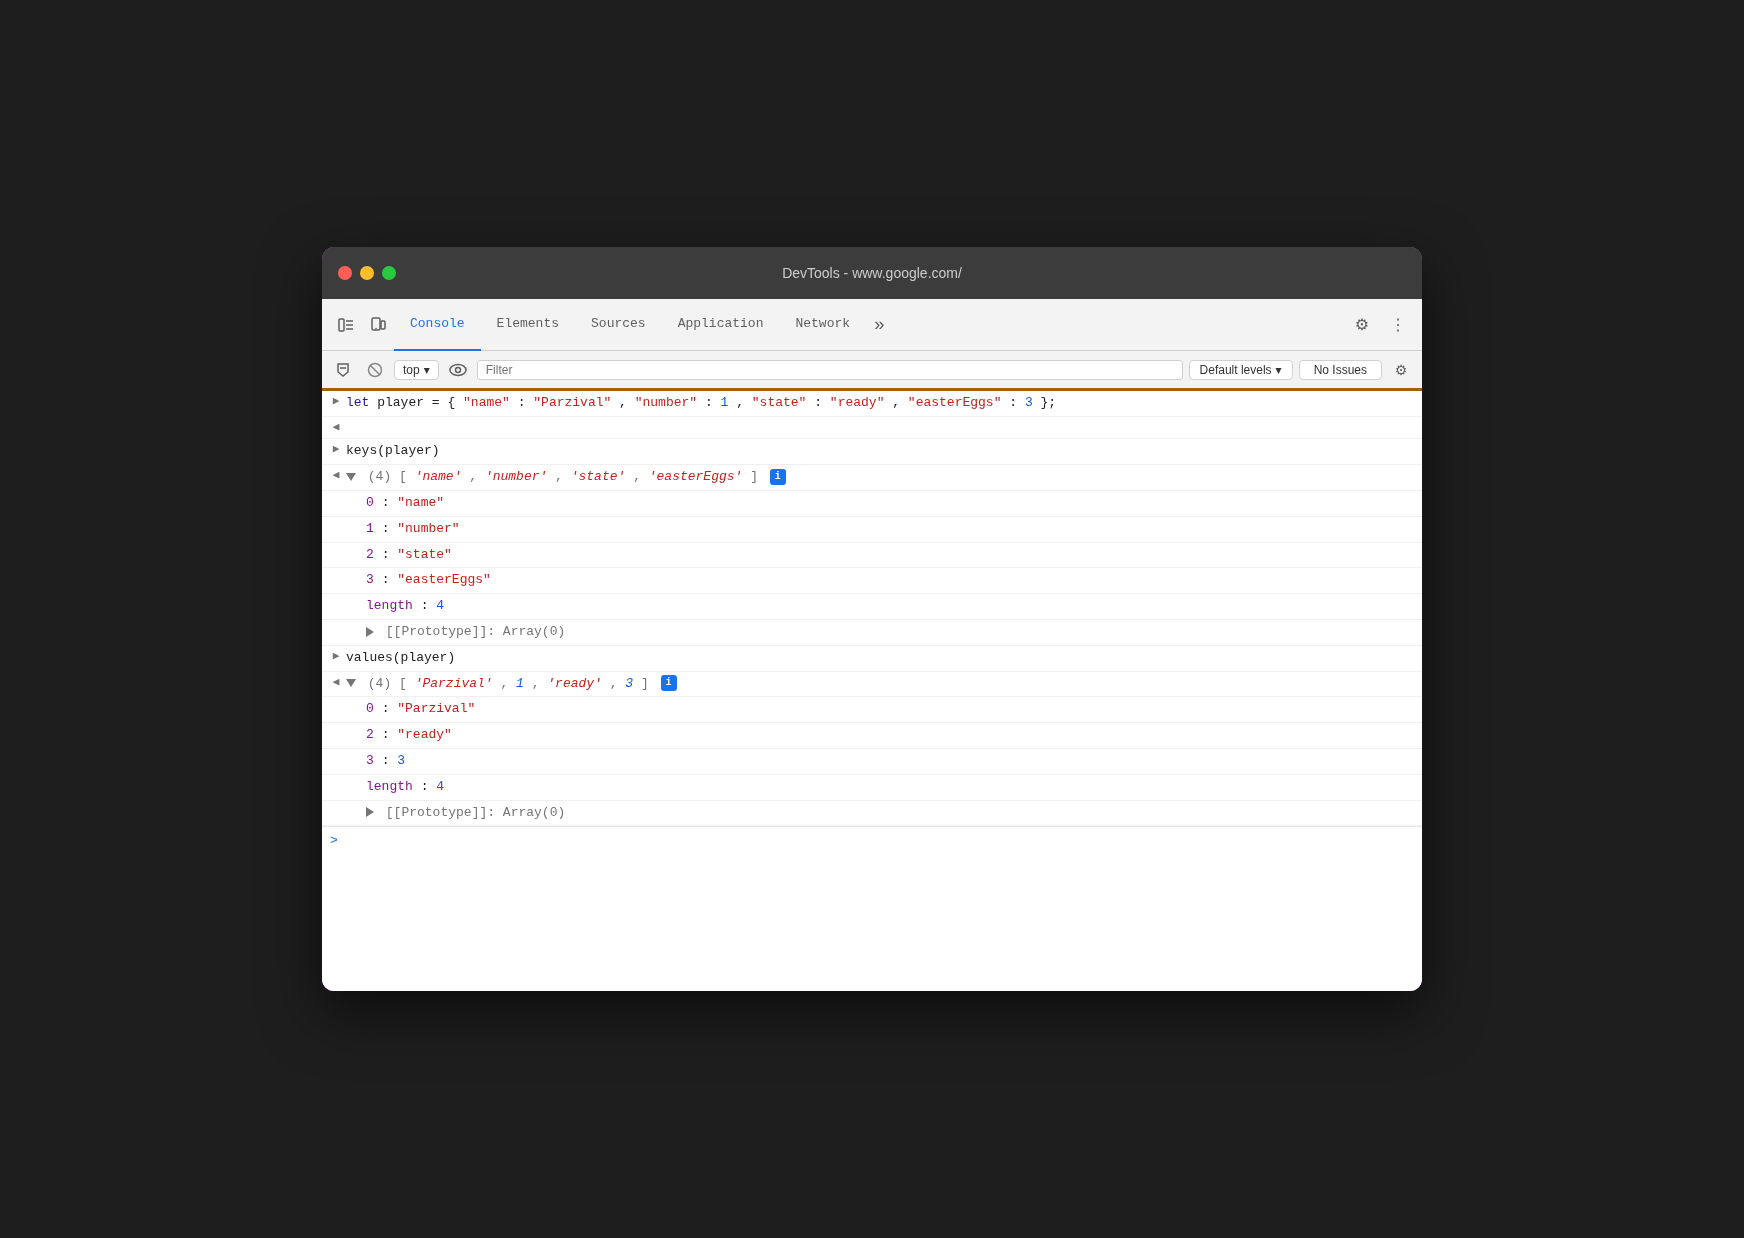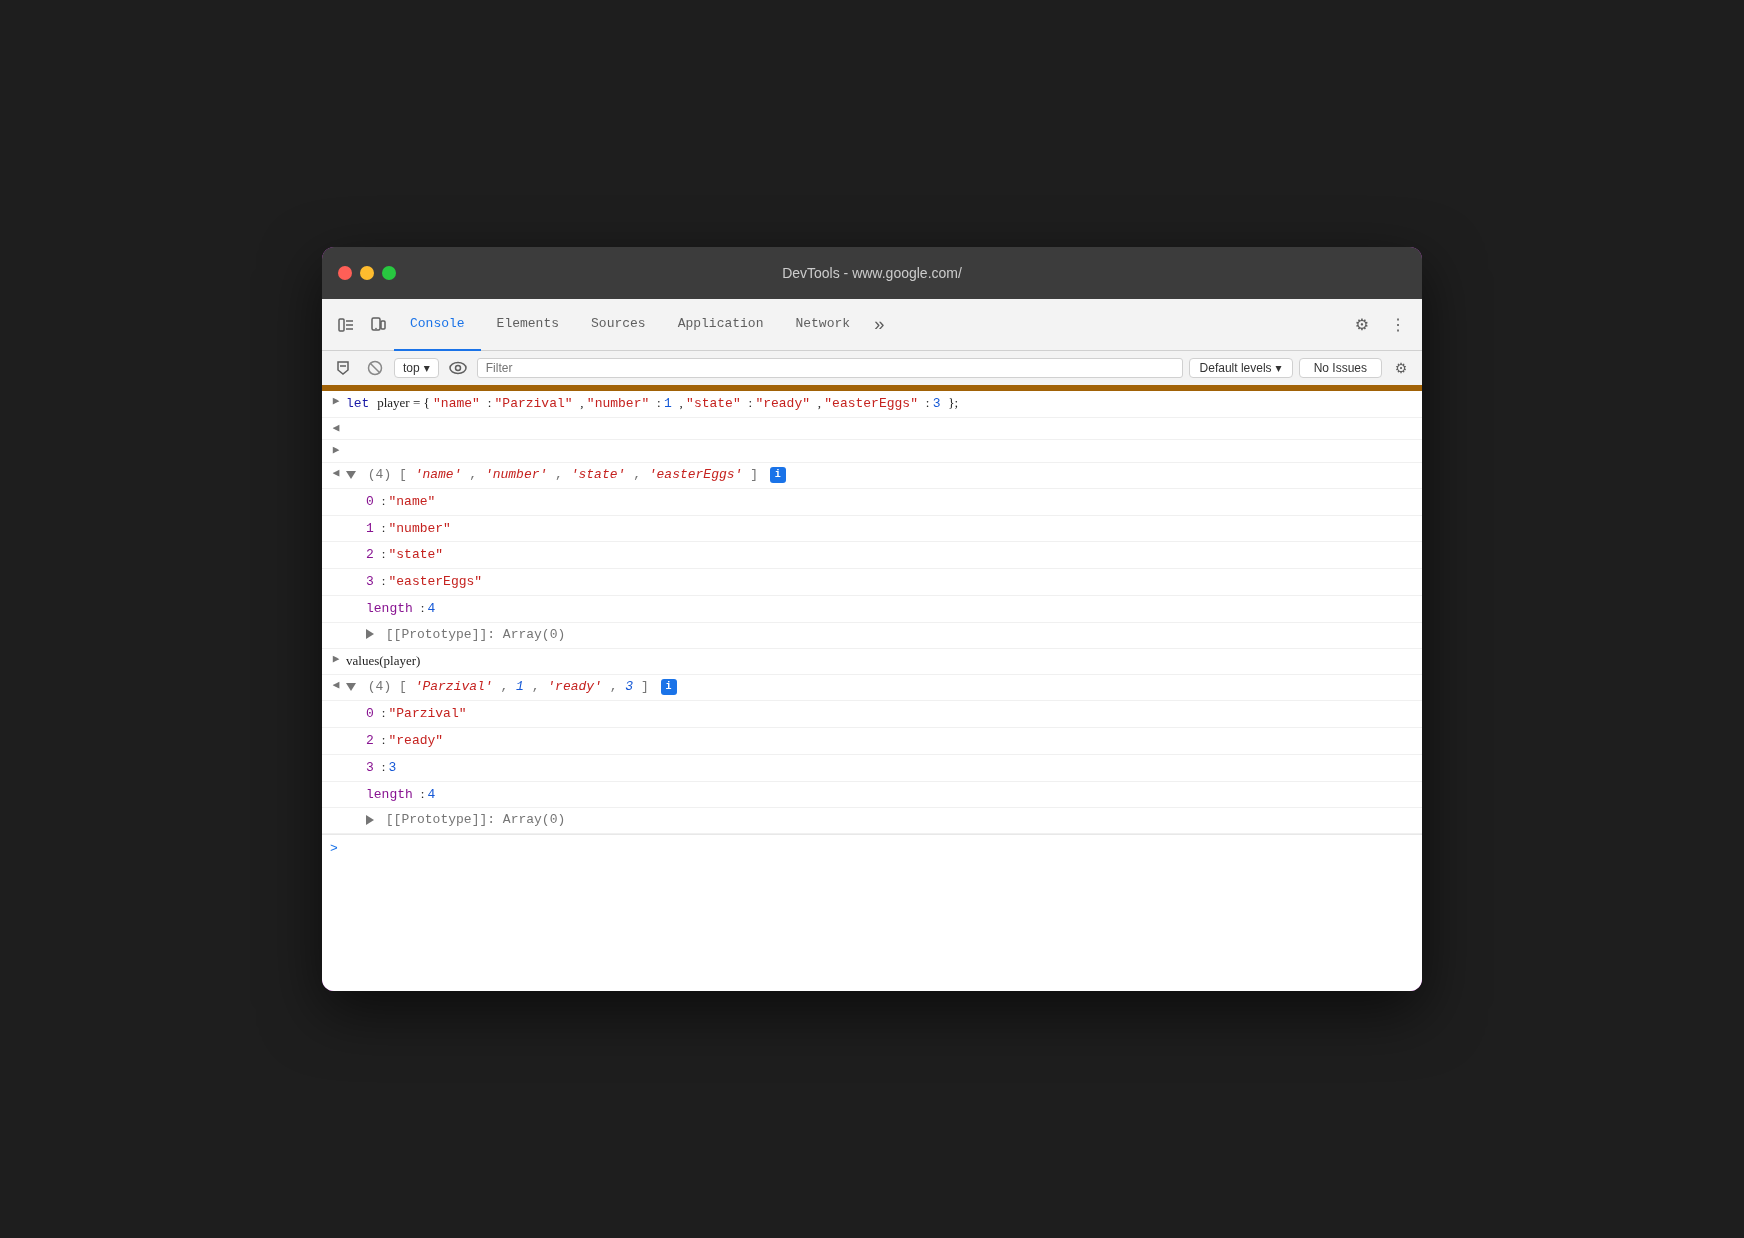--- a/index.html
+++ b/index.html
@@ -92,21 +92,21 @@
       cursor: pointer;
       padding: 0 8px;
     }
     .toolbar-right {
       display: flex;
       align-items: center;
       gap: 4px;
     }
     .console-toolbar {
       background: #f3f3f3;
-      border-bottom: 6px solid #a16207;
+      border-bottom: 3px solid #a16207;
       display: flex;
       align-items: center;
       height: 40px;
       padding: 0 8px;
       gap: 6px;
     }
     .ct-icon {
       width: 26px;
       height: 26px;
       display: flex;
@@ -195,21 +195,21 @@
     .line-arrow.left { color: #757575; }
     .line-content {
       flex: 1;
       word-break: break-all;
     }
     .kw-blue { color: #1a1aa6; }
     .kw-str { color: #c5221f; }
     .kw-num { color: #1558d6; }
     .kw-gray { color: #757575; }
     .kw-prop { color: #881391; }
-    .kw-normal { color: #222; font-family: Liberation Serif, serif; }
+    .kw-normal { color: #222; }
     .kw-arr-str { color: #c5221f; font-style: italic; }
     .kw-arr-num { color: #1558d6; font-style: italic; }
     .indent1 { padding-left: 24px; }
     .info-badge {
       display: inline-flex;
       align-items: center;
       justify-content: center;
       background: #1a73e8;
       color: white;
       border-radius: 3px;
@@ -366,20 +366,23 @@
         <span class="kw-normal"> };</span>
       </div>
     </div>
 
     <div class="console-line">
       <div class="line-arrow left">◀</div>
     </div>
 
     <div class="console-line">
       <div class="line-arrow right">▶</div>
+      <div class="line-content">
+        <span class="kw-normal">keys(player)</span>
+      </div>
     </div>
 
     <div class="console-line">
       <div class="line-arrow left">◀</div>
       <div class="line-content">
         <span class="triangle-down"></span>
         <span class="kw-gray">(4) [</span>
         <span class="kw-arr-str">'name'</span>
         <span class="kw-gray">, </span>
         <span class="kw-arr-str">'number'</span>

